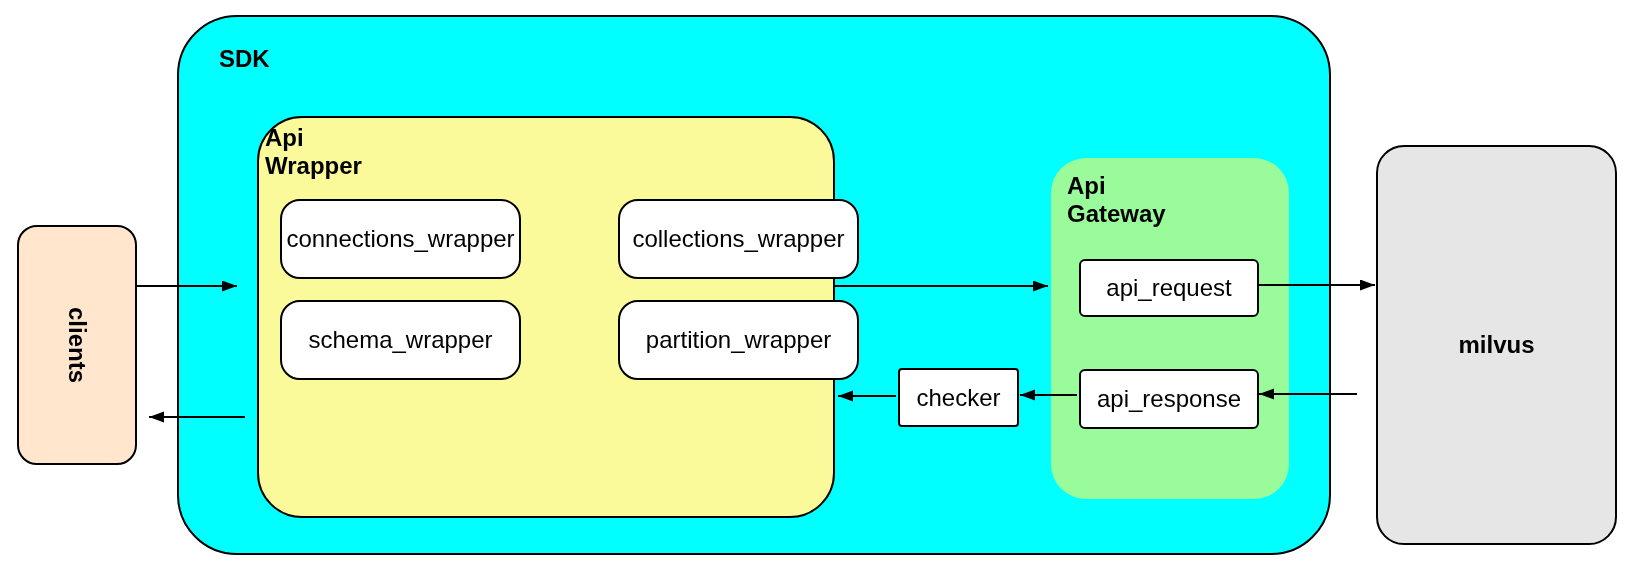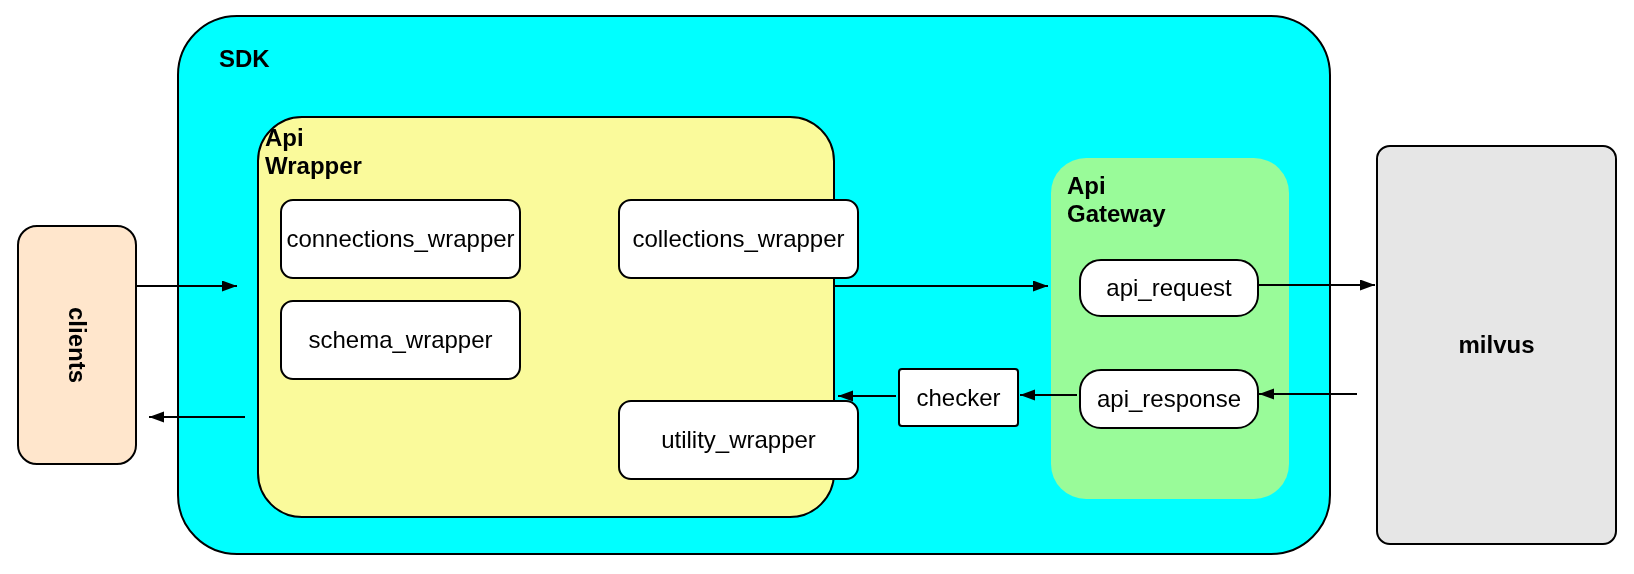--- a/index.html
+++ b/index.html
@@ -28,32 +28,32 @@
     font-size: 24px;
     line-height: 28px;
     white-space: pre-line;
     text-align: left;
   }
   
   .sdk        { left: 177px; top: 15px;  width: 1154px; height: 540px; background: #00ffff; border-radius: 60px; }
   .api-wrapper{ left: 78px;  top: 99px;  width: 578px;  height: 402px; background: #fafa9b; border-radius: 45px; }
   .gateway    { left: 872px; top: 141px; width: 238px;  height: 341px; background: #99fb99; border-radius: 35px; border: none; }
   .clients    { left: 17px;  top: 225px; width: 120px;  height: 240px; background: #ffe6cc; border-radius: 20px; }
-  .milvus     { left: 1376px;top: 145px; width: 241px;  height: 400px; background: #e6e6e6; border-radius: 14px; font-weight: bold; }
+  .milvus     { left: 1376px;top: 145px; width: 241px;  height: 400px; background: #e6e6e6; border-radius: 28px; font-weight: bold; }
   .checker    { left: 719px; top: 351px; width: 121px;  height: 59px;  background: #ffffff; border-radius: 4px; }
   
   .sdk-title        { left: 40px; top: 28px; width: 120px; }
   .api-wrapper-title{ left: 6px;  top: 6px;  width: 100px; }
   .gateway-title    { left: 16px; top: 14px; width: 100px; }
   
-  .wbox { background: #ffffff; border-radius: 13px; width: 241px; height: 80px; }
+  .wbox { background: #ffffff; border-radius: 20px; width: 241px; height: 80px; }
   .col1 { left: 21px; }  .col2 { left: 322px; margin-left: 37px; }
   .row1 { top: 81px; }   .row2 { top: 182px; }  .row3 { top: 282px; }
   
-  .gbox { background: #ffffff; border-radius: 22px; width: 180px; height: 58px; left: 28px; }
+  .gbox { background: #ffffff; border-radius: 6px; width: 180px; height: 58px; left: 28px; }
   .g1 { top: 101px; }  .g2 { top: 211px; height: 60px; }
   .rot { transform: rotate(90deg); white-space: nowrap; font-weight: bold; }
   .edges {
     position: absolute; left: 0; top: 0; width: 1634px; height: 574px;
     pointer-events: none; z-index: 5;
   }
 </style>
 </head>
 <body>
 
@@ -71,22 +71,22 @@
 Wrapper</div>
       <div class="node wbox col1 row1">
         <span class="label">connections_wrapper</span>
       </div>
       <div class="node wbox col2 row1">
         <span class="label">collections_wrapper</span>
       </div>
       <div class="node wbox col1 row2">
         <span class="label">schema_wrapper</span>
       </div>
-      <div class="node wbox col2 row3">
-        <span class="label">utility_wrapper</span>
+      <div class="node wbox col2 row2">
+        <span class="label">partition_wrapper</span>
       </div>
     </div>
 
     <div class="node checker">
       <span class="label">checker</span>
     </div>
 
     <div class="node gateway">
       <div class="title gateway-title">Api
 Gateway</div>

